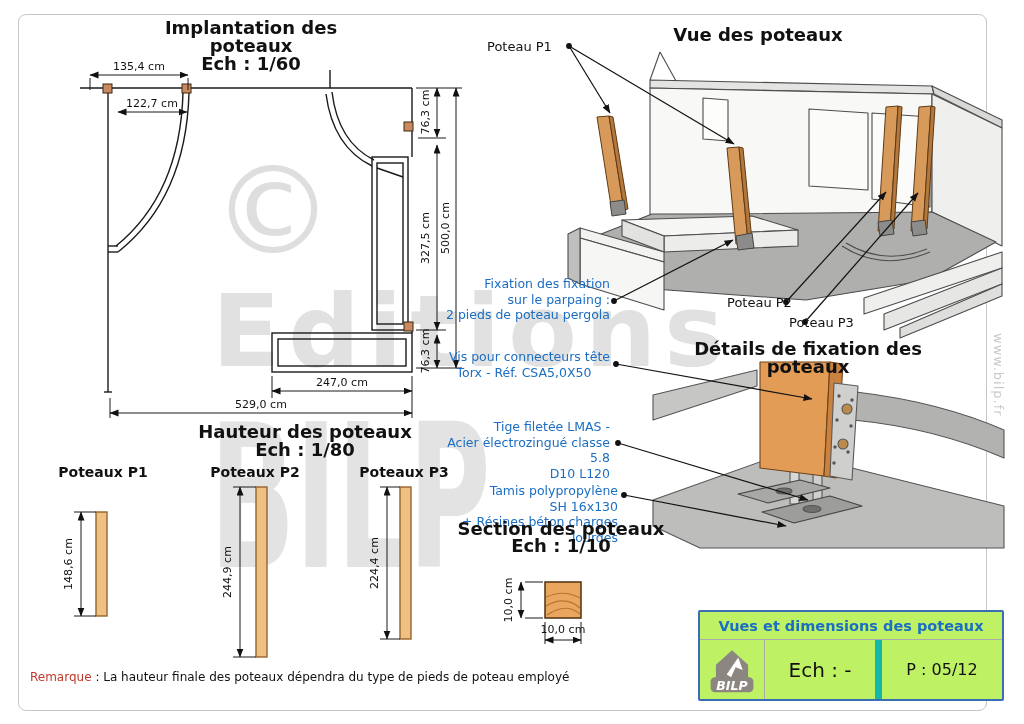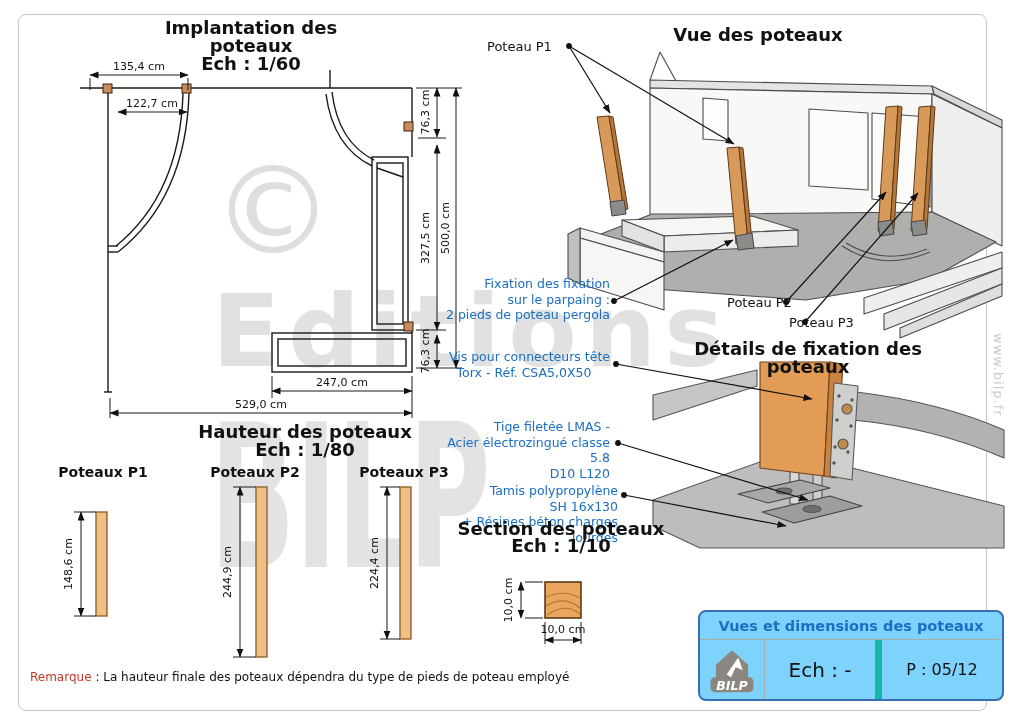--- a/index.html
+++ b/index.html
@@ -19,22 +19,22 @@
   #draw text{font-family:"DejaVu Sans","Liberation Sans",sans-serif;font-size:11px;fill:#111;}
   
   .txt{z-index:2;}
   .h1{font-weight:bold;font-size:18px;text-align:center;line-height:18px;}
   .lbl{font-size:13px;}
   .blue{color:#1B6EC3;font-size:12.5px;line-height:15.5px;text-align:right;}
   .plabel{font-weight:bold;font-size:14px;text-align:center;}
   #remark{left:30px;top:670px;font-size:12px;}
   #remark .red{color:#C0392B;}
   
-  #tb{left:698px;top:610px;width:306px;height:91px;border:2px solid #3A6EB4;background:#7dd3fc;
-      box-sizing:border-box;border-radius:8px;z-index:3;display:flex;flex-direction:column;}
+  #tb{left:698px;top:610px;width:306px;height:91px;border:2px solid #3A6EB4;background:#bef264;
+      box-sizing:border-box;border-radius:2px;z-index:3;display:flex;flex-direction:column;}
   #tb-title{height:27px;border-bottom:1px solid #ABABAB;display:flex;align-items:center;justify-content:center;
             color:#1B6EC3;font-weight:bold;font-size:14.5px;}
   #tb-cells{flex:1;display:flex;}
   .tb-cell{display:flex;align-items:center;justify-content:center;}
   #tb-logo-cell{width:64px;border-right:1px solid #ABABAB;}
   #tb-ech{flex:1;border-right:7px solid #14b8a6;font-size:20px;}
   #tb-page{width:120px;font-size:16px;}
 </style>
 </head>
 <body>

